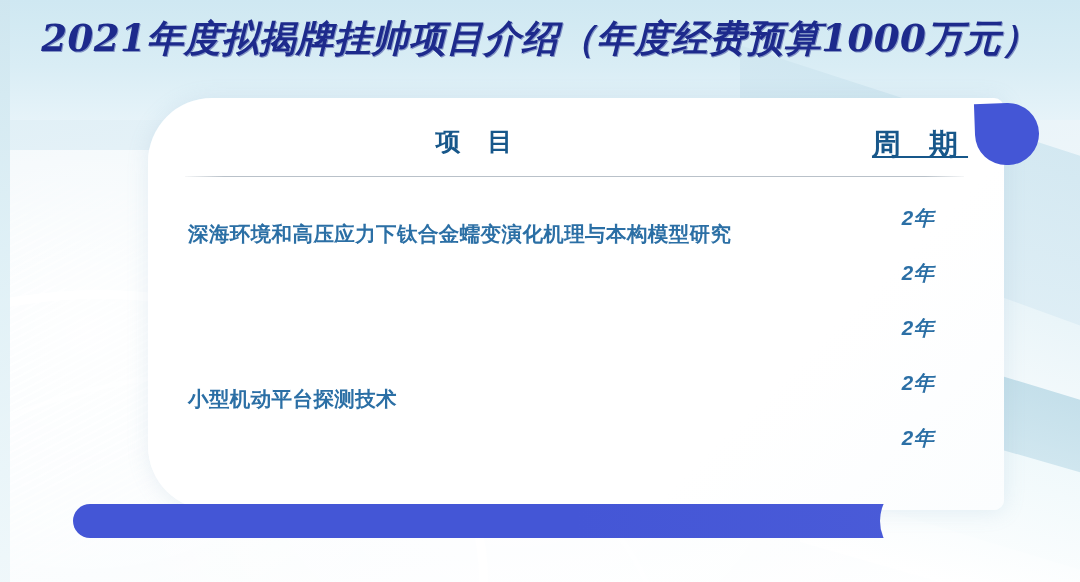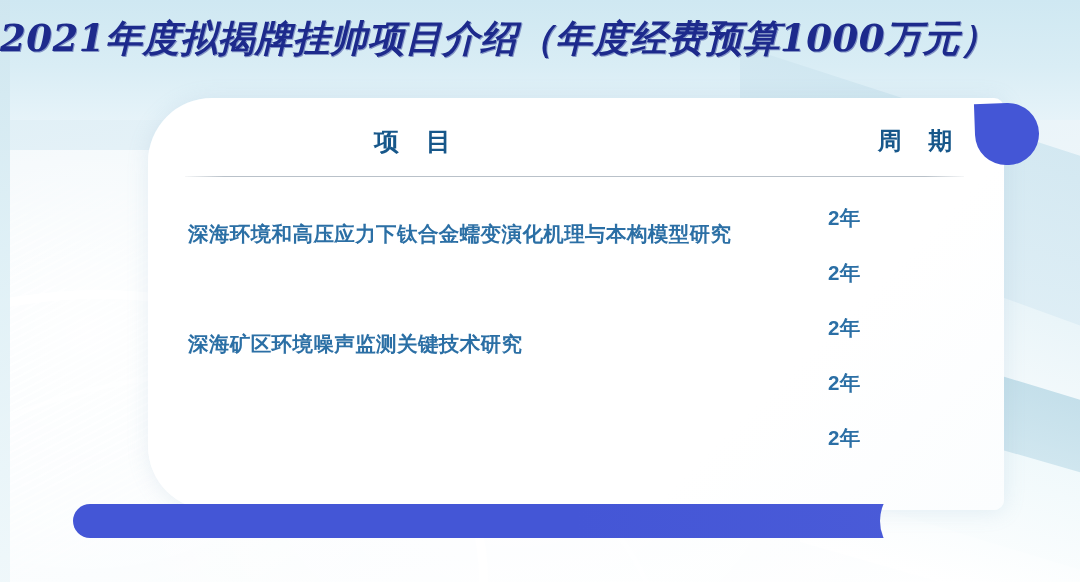--- a/index.html
+++ b/index.html
@@ -92,21 +92,21 @@
     left: 0; top: 0; width: 10px; height: 582px;
     background: linear-gradient(180deg, #cfe6ef 0%, #dbeef5 40%, #eef7fa 100%);
     opacity: 0.9;
   }
 
   
   .title {
     position: absolute;
     left: 0; top: 14px;
     width: 1080px;
-    text-align: left;
+    text-align: center;
     font-family: "DejaVu Serif", "Liberation Serif", serif;
     font-style: italic;
     font-weight: bold;
     font-size: 37px;
     letter-spacing: 0.5px;
     color: #1d2a8c;
     white-space: nowrap;
     text-shadow: 1px 1px 0 rgba(29,42,140,0.45);
   }
 
@@ -138,37 +138,38 @@
 
   .th-row {
     position: absolute;
     left: 0; top: 27px;
     width: 856px; height: 46px;
   }
   .th-project {
     position: absolute;
     left: 216px; top: 0;
     width: 220px;
-    text-align: left;
+    text-align: center;
     font-size: 25px;
     font-weight: bold;
     color: #17578a;
     letter-spacing: 10px;
     text-indent: 10px;
   }
   .th-period {
     position: absolute;
     left: 672px; top: 0;
     width: 190px;
     text-align: center;
-    font-size: 24px;
+    font-size: 29px;
     font-weight: bold;
     color: #17578a;
     letter-spacing: 10px;
     text-indent: 10px;
+    text-decoration: underline;
   }
 
   .divider {
     position: absolute;
     left: 37px; top: 78px;
     width: 779px; height: 1px;
     background: linear-gradient(90deg, rgba(190,198,206,0.15) 0%, #b9c1c9 5%, #b9c1c9 95%, rgba(190,198,206,0.15) 100%);
   }
 
   .rows {
@@ -187,25 +188,26 @@
     font-size: 20.5px;
     font-weight: bold;
     color: #2b6fa5;
     white-space: nowrap;
     letter-spacing: 0.4px;
   }
   .row-period {
     position: absolute;
     left: 680px; top: 0;
     width: 180px;
-    text-align: left;
+    text-align: center;
     font-size: 20.5px;
     font-weight: bold;
     color: #2b6fa5;
     letter-spacing: 0.4px;
+    font-style: italic;
   }
 
   
   .bottom-bar-wrap {
     position: absolute;
     left: 60px; top: 498px;
     width: 860px; height: 46px;
   }
 </style>
 </head>
@@ -245,25 +247,25 @@
       <div class="row">
         <div class="row-title">深海环境和高压应力下钛合金蠕变演化机理与本构模型研究</div>
         <div class="row-period">2年</div>
       </div>
 
       <div class="row">
         <div class="row-period">2年</div>
       </div>
 
       <div class="row">
-        <div class="row-title">深海矿区环境噪声监测关键技术研究</div>
-        <div class="row-period">2年</div>
-      </div>
-
-      <div class="row">
+        <div class="row-period">2年</div>
+      </div>
+
+      <div class="row">
+        <div class="row-title">小型机动平台探测技术</div>
         <div class="row-period">2年</div>
       </div>
 
       <div class="row">
         <div class="row-period">2年</div>
       </div>
 
     </div>
   </div>
 

